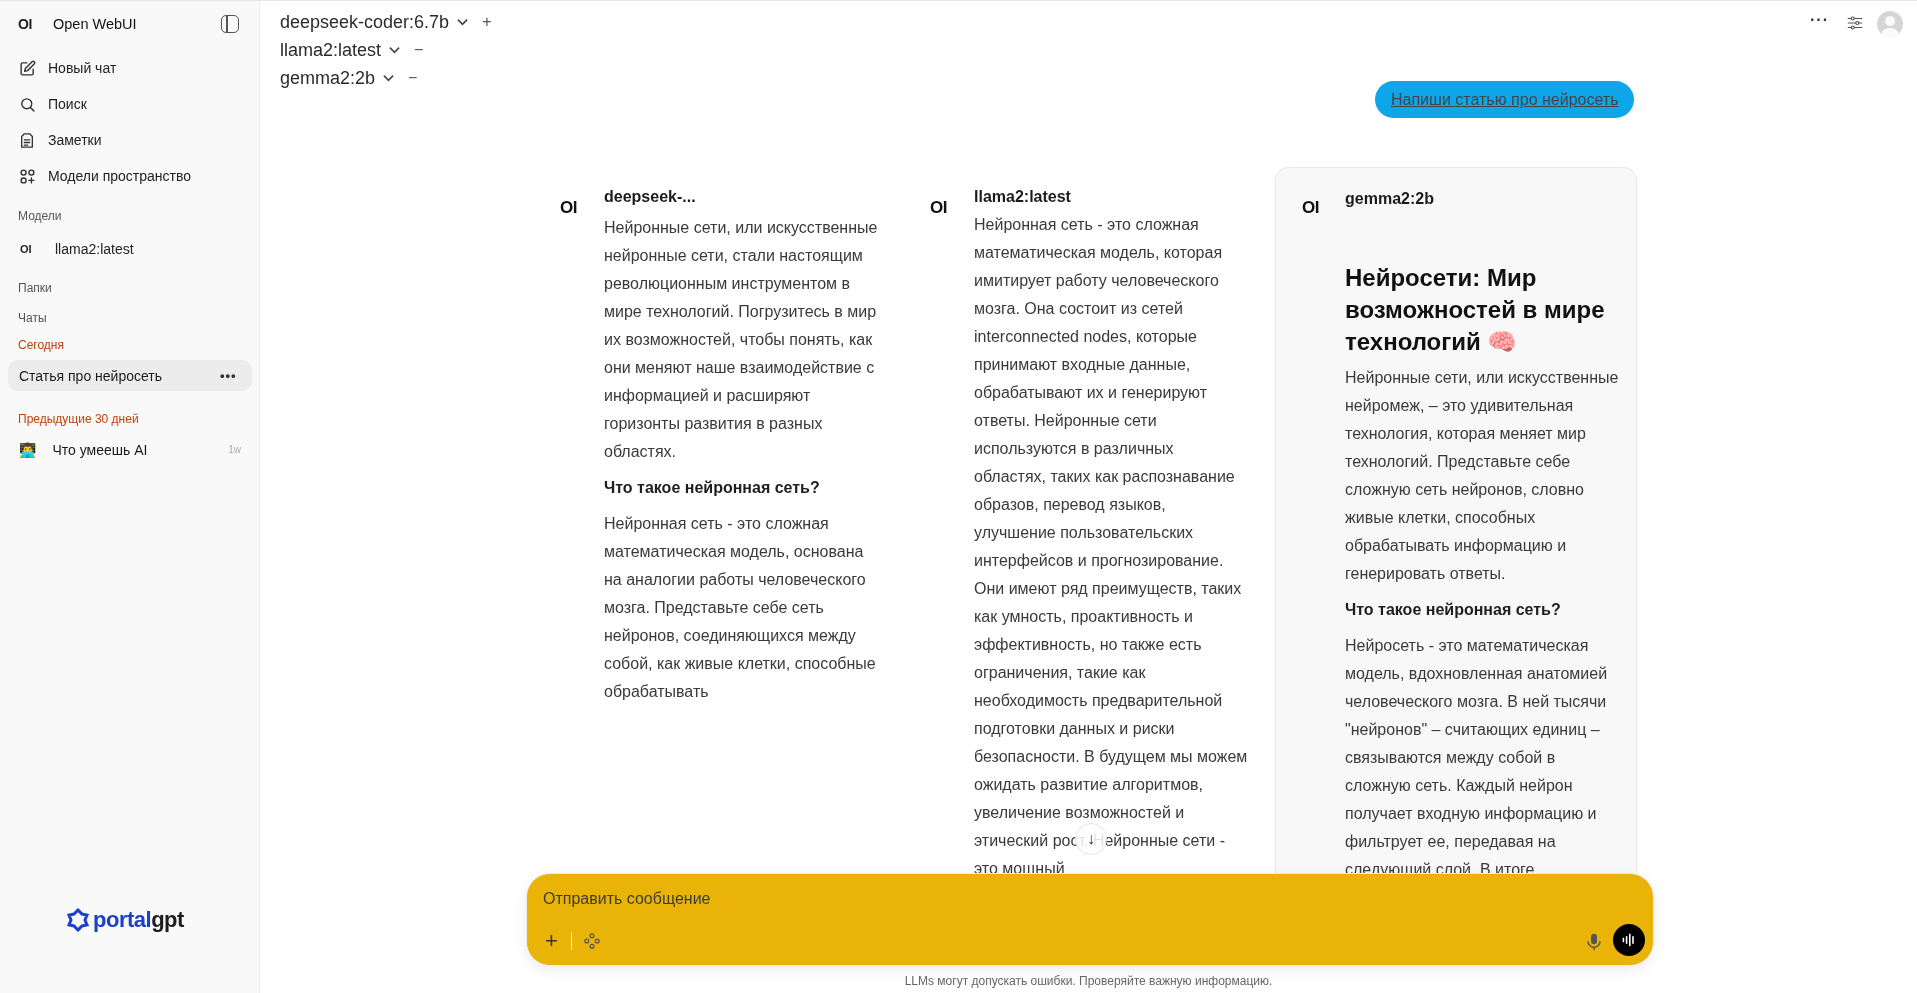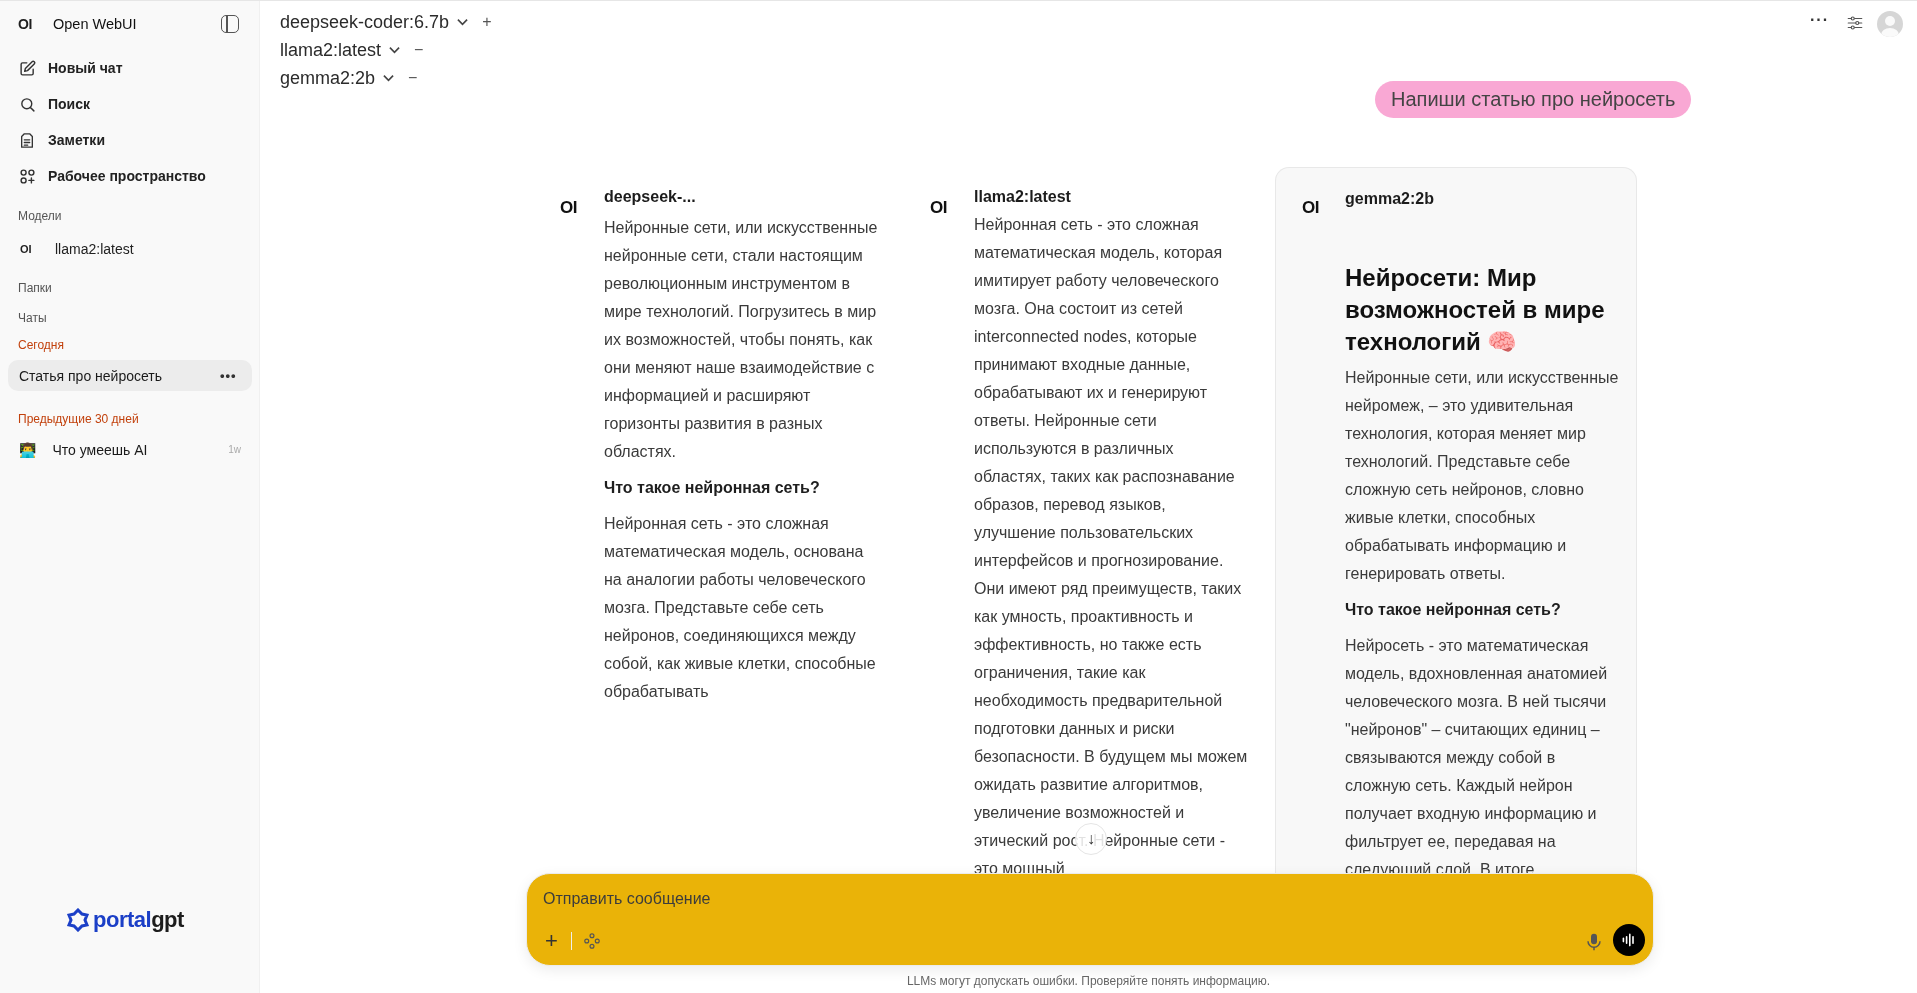--- a/index.html
+++ b/index.html
@@ -14,21 +14,21 @@
     
     .sidebar {
       position: absolute; left: 0; top: 0; width: 260px; height: 993px;
       background: #f9f9f9; border-right: 1px solid #f0f0f0;
     }
     .sb-header { position: absolute; left: 0; top: 12px; width: 260px; height: 26px; }
     .sb-logo { position: absolute; left: 18px; top: 3px; font-weight: bold; font-size: 14px; letter-spacing: -0.5px; }
     .sb-title { position: absolute; left: 53px; top: 3px; font-size: 14.5px; color: #111; }
     .sb-toggle { position: absolute; left: 221px; top: 2px; width: 18px; height: 18px; border: 1.6px solid #555; border-radius: 5px; }
     .sb-toggle::after { content: ""; position: absolute; left: 4px; top: 0; width: 1.6px; height: 100%; background: #555; }
-    .sb-nav-item { position: absolute; left: 8px; width: 244px; height: 30px; border-radius: 10px; display: flex; align-items: center; font-weight: bold; }
+    .sb-nav-item { position: absolute; left: 8px; width: 244px; height: 30px; border-radius: 10px; display: flex; align-items: center; }
     .sb-nav-item .ico { width: 18px; height: 18px; margin-left: 10px; margin-right: 12px; display: inline-flex; align-items: center; justify-content: center; }
     .sb-nav-item .lbl { font-size: 14px; color: #222; }
     .sb-section { position: absolute; left: 18px; font-size: 12px; color: #555; }
     .sb-section.muted { color: #c2410c; }
     .sb-model { position: absolute; left: 8px; top: 235px; width: 244px; height: 26px; display: flex; align-items: center; }
     .sb-model .ol { font-weight: bold; font-size: 11px; margin-left: 12px; width: 24px; }
     .sb-model .lbl { font-size: 14px; color: #222; margin-left: 11px; }
     .chat-item { position: absolute; left: 8px; width: 244px; height: 31px; border-radius: 10px; display: flex; align-items: center; }
     .chat-item.active { background: #ececec; }
     .chat-item .lbl { font-size: 14px; color: #1a1a1a; margin-left: 11px; flex: 1; }
@@ -46,22 +46,22 @@
     .model-row .chev { margin-left: 8px; font-size: 11px; color: #444; }
     .model-row .act { margin-left: 14px; font-size: 16px; color: #555; }
     .top-right { position: absolute; top: 12px; }
     .avatar { position: absolute; left: 1877px; top: 10px; width: 26px; height: 26px; border-radius: 50%; background: #d6d6d6; overflow: hidden; }
     .avatar::before { content: ""; position: absolute; left: 8px; top: 5px; width: 10px; height: 10px; border-radius: 50%; background: #fafafa; }
     .avatar::after { content: ""; position: absolute; left: 4px; top: 17px; width: 18px; height: 14px; border-radius: 50%; background: #fafafa; }
 
     
     .user-bubble {
       position: absolute; left: 1375px; top: 80px; height: 37px; padding: 0 16px;
-      background: #f9a8d4; border-radius: 20px; display: flex; align-items: center;
-      font-size: 20px; color: #444;
+      background: #0ea5e9; border-radius: 20px; display: flex; align-items: center;
+      font-size: 16px; color: #444; text-decoration: underline;
     }
 
     
     .col { position: absolute; top: 165px; width: 300px; }
     .col .avatar-ol { position: absolute; left: 0; top: 32px; font-weight: bold; font-size: 17px; letter-spacing: -0.5px; color: #111; }
     .col .model-name { position: absolute; left: 44px; top: 22px; font-size: 16px; font-weight: bold; color: #1c1c1c; }
     .col .body { position: absolute; left: 44px; top: 48px; width: 275px; }
     .h1 { font-size: 24px; font-weight: bold; line-height: 32px; color: #111; margin-bottom: 6px; }
     .p { font-size: 16px; line-height: 28px; color: #3a3a3a; margin-bottom: 8px; }
     .h3 { font-size: 16px; font-weight: bold; line-height: 28px; color: #1e1e1e; margin-bottom: 8px; }
@@ -148,21 +148,21 @@
   <div class="sb-nav-item" style="top:160px">
     <span class="ico">
       <svg width="17" height="17" viewBox="0 0 24 24" fill="none" stroke="#333" stroke-width="2" stroke-linecap="round">
           <circle cx="6.5" cy="6.5" r="3.5"></circle>
           <circle cx="17.5" cy="6.5" r="3.5"></circle>
           <circle cx="6.5" cy="17.5" r="3.5"></circle>
           <line x1="17.5" y1="14" x2="17.5" y2="21"></line>
           <line x1="14" y1="17.5" x2="21" y2="17.5"></line>
         </svg>
     </span>
-    <span class="lbl">Рабочее пространство</span>
+    <span class="lbl">Модели пространство</span>
   </div>
 
   <div class="sb-section" style="top:208px">Модели</div>
   <div class="sb-model">
     <span class="ol">OI</span>
     <span class="lbl">llama2:latest</span>
   </div>
 
   <div class="sb-section" style="top:280px">Папки</div>
   <div class="sb-section" style="top:310px">Чаты</div>
@@ -292,13 +292,13 @@
   <span class="voice">
     <svg width="16" height="16" viewBox="0 0 20 20" fill="#fff">
         <rect x="2" y="7" width="2" height="6" rx="1"></rect>
         <rect x="6" y="5" width="2" height="10" rx="1"></rect>
         <rect x="10" y="2" width="2" height="16" rx="1"></rect>
         <rect x="14" y="5" width="2" height="10" rx="1"></rect>
       </svg>
   </span>
 </div>
 
-<div class="disclaimer">LLMs могут допускать ошибки. Проверяйте понять информацию.</div>
+<div class="disclaimer">LLMs могут допускать ошибки. Проверяйте важную информацию.</div>
 
 </body></html>

